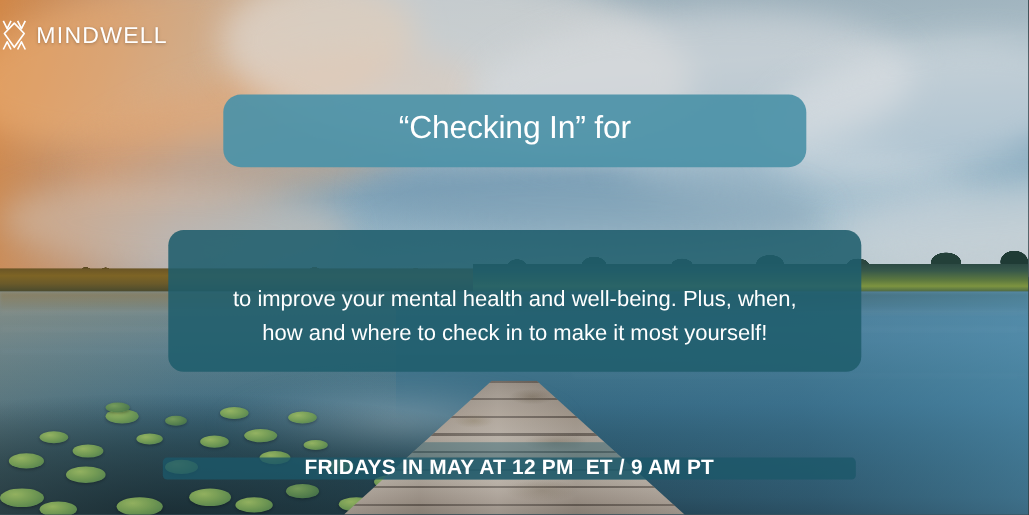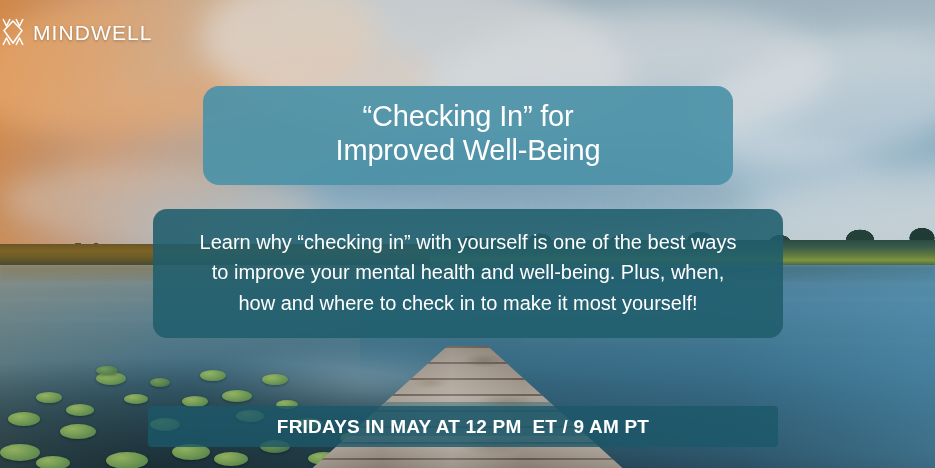--- a/index.html
+++ b/index.html
@@ -251,21 +251,21 @@
   .subhead {
     margin: 0;
     color: #ffffff;
     font-size: 20px;
     line-height: 1.52;
     font-weight: 400;
   }
 
   .schedule-box {
     position: absolute;
-    left: 148px; top: 406px; width: 630px; height: 41px;
+    left: 148px; top: 416px; width: 630px; height: 20px;
     background: rgba(28,88,105,0.80);
     border-radius: 4px;
     display: flex; align-items: center; justify-content: center;
   }
   .schedule {
     margin: 0;
     color: #ffffff;
     font-size: 19px;
     font-weight: bold;
     letter-spacing: 0.2px;
@@ -346,27 +346,26 @@
       <path d="M13 5 L22 14.5 L13 27 L4 14.5 Z"></path>
       <path d="M3 29 L6.5 22 L10 29"></path>
       <path d="M16 29 L19.5 22 L23 29"></path>
     </svg>
     <span class="logo-word">MINDWELL</span>
   </div>
 
   <div class="headline-box">
     <h1 class="headline">
       <span>“Checking In” for</span><br>
-      <span>Improved Well-Being</span>
     </h1>
   </div>
 
   <div class="subhead-box">
     <p class="subhead">
-      <span>Learn why “checking in” with yourself is one of the best ways</span><br>
+      <br>
       <span>to improve your mental health and well-being. Plus, when,</span><br>
       <span>how and where to check in to make it most yourself!</span>
     </p>
   </div>
 
   <div class="schedule-box">
     <p class="schedule">FRIDAYS IN MAY AT 12 PM  ET / 9 AM PT</p>
   </div>
 
 </div>

